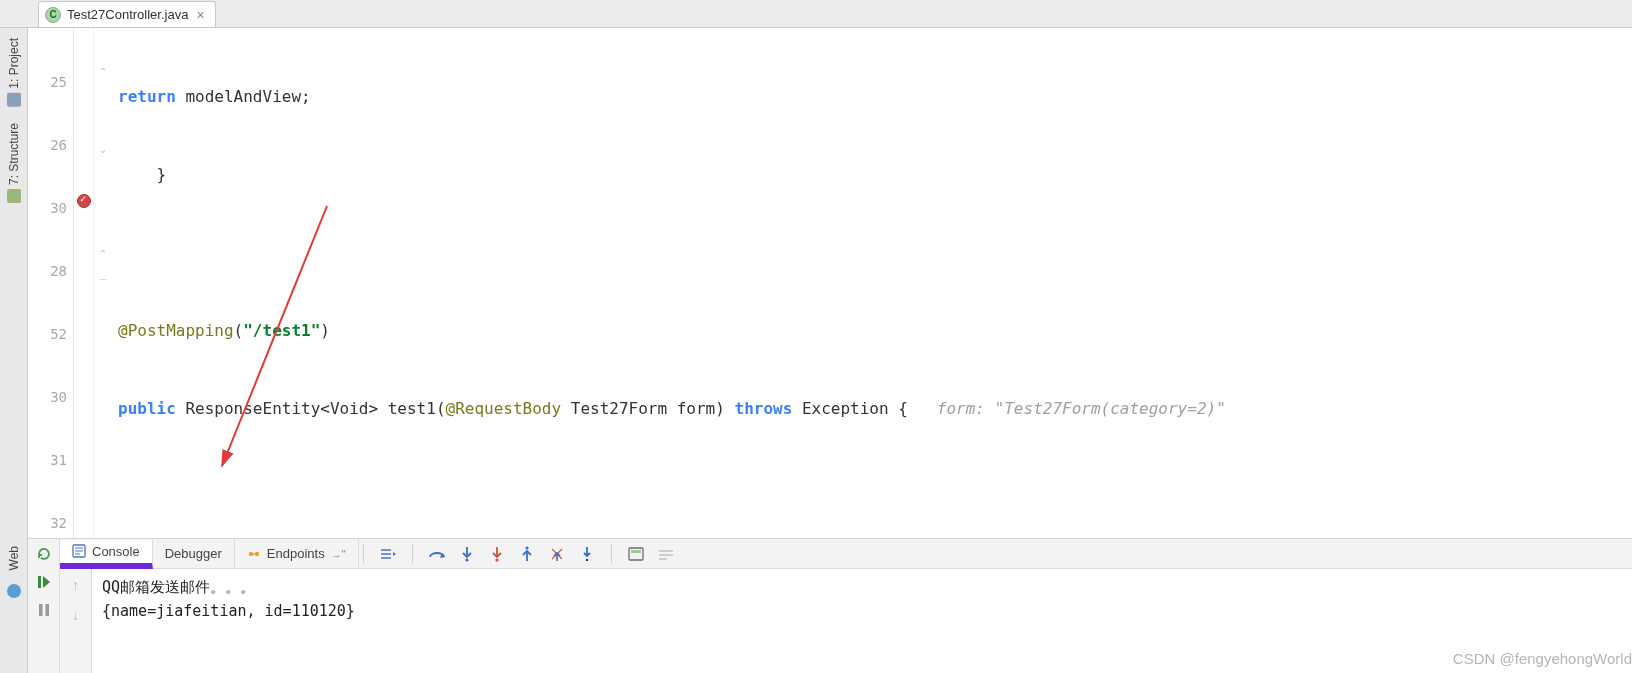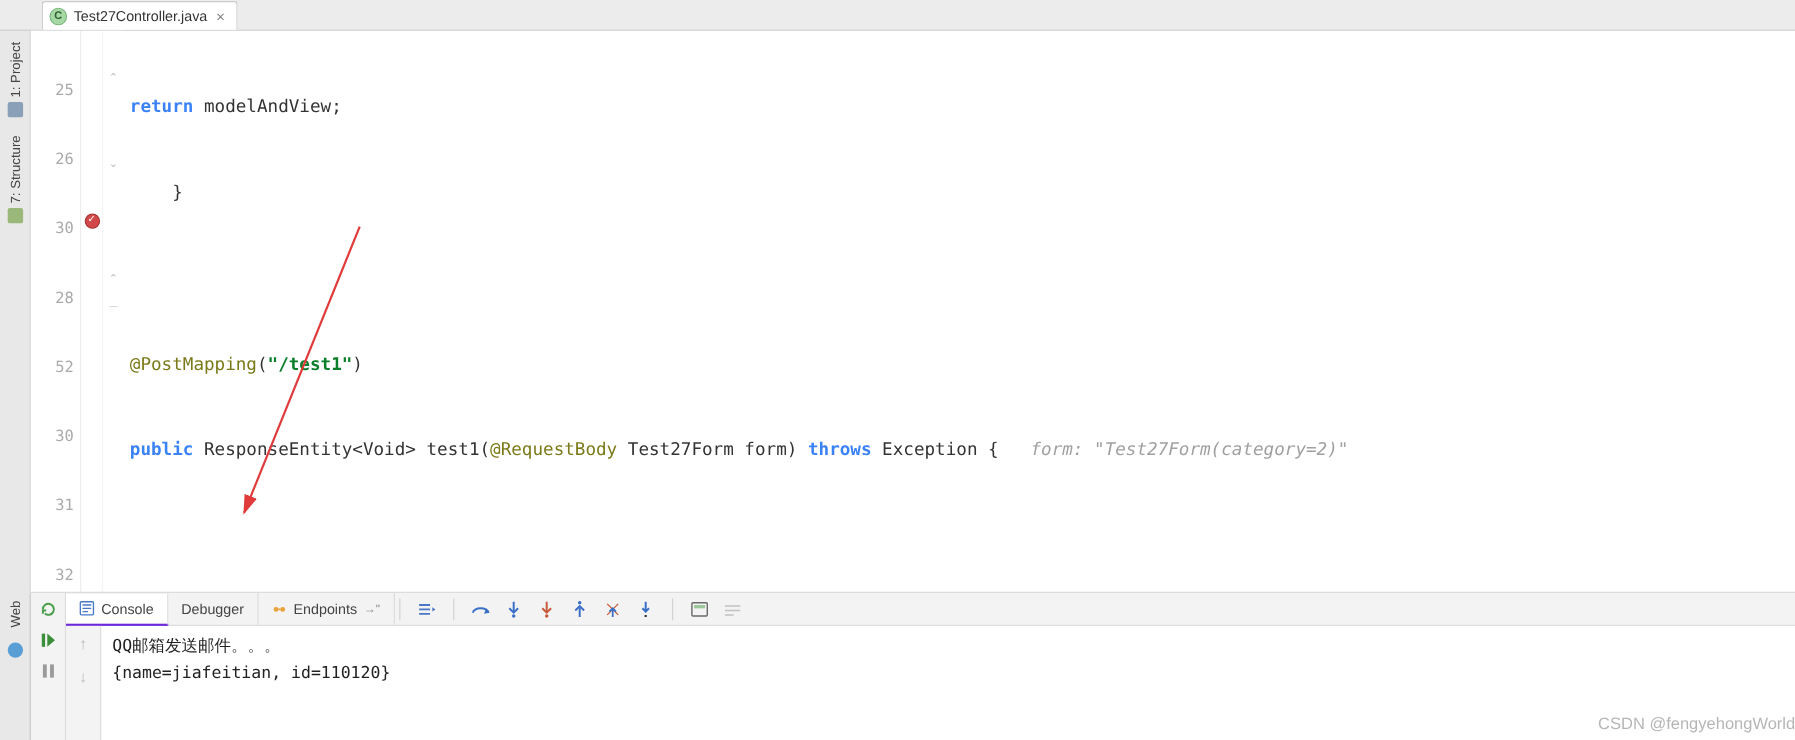--- a/index.html
+++ b/index.html
@@ -48,21 +48,21 @@
   .debug-hdr .bug-icon { width:14px; height:14px; display:inline-block; }
 
   .debugger { height:135px; background:#fff; display:flex; border-top:1px solid #d6d6d6; position:relative; }
   .dbg-leftbtns { width:32px; background:#f3f3f3; border-right:1px solid #dcdcdc; display:flex; flex-direction:column; align-items:center; padding-top:6px; gap:10px; }
   .dbg-leftbtns .dbtn { width:18px; height:18px; display:flex; align-items:center; justify-content:center; cursor:pointer; }
   .dbg-main { flex:1; display:flex; flex-direction:column; min-width:0; }
   .dbg-tabs { height:30px; display:flex; align-items:center; border-bottom:1px solid #dcdcdc; background:#f3f3f3; }
   .dbg-gutter { width:32px; background:#f3f3f3; border-right:1px solid #dcdcdc; display:flex; flex-direction:column; align-items:center; padding-top:8px; gap:14px; }
   .dbg-gutter .g { color:#bbb; font-size:14px; }
   .dbg-tab { padding:0 12px; height:100%; display:flex; align-items:center; gap:6px; border-right:1px solid #dcdcdc; cursor:pointer; font-size:13px; color:#444; }
-  .dbg-tab.active { background:#fff; border-bottom:2px solid #6d28d9; margin-bottom:-1px; }
+  .dbg-tab.active { background:#fff; border-bottom:6px solid #6d28d9; margin-bottom:-1px; }
   .dbg-toolbar { display:flex; align-items:center; gap:10px; padding:0 10px; }
   .dbg-toolbar .tb { width:20px; height:20px; display:flex; align-items:center; justify-content:center; cursor:pointer; }
   .sep { width:1px; height:20px; background:#d0d0d0; margin:0 4px; }
   .dbg-out-row { flex:1; display:flex; min-height:0; }
   .dbg-output { flex:1; padding:6px 10px; font-family:Menlo,Consolas,monospace; font-size:15px; color:#222; line-height:24px; white-space:pre; }
 
   
   .bl-rail { width:28px; background:#e8e8e8; border-right:1px solid #c9c9c9; display:flex; flex-direction:column; align-items:center; padding-top:6px; gap:14px; }
   .bl-rail .lrtxt { writing-mode:vertical-rl; transform:rotate(180deg); font-size:12px; color:#444; }
 

